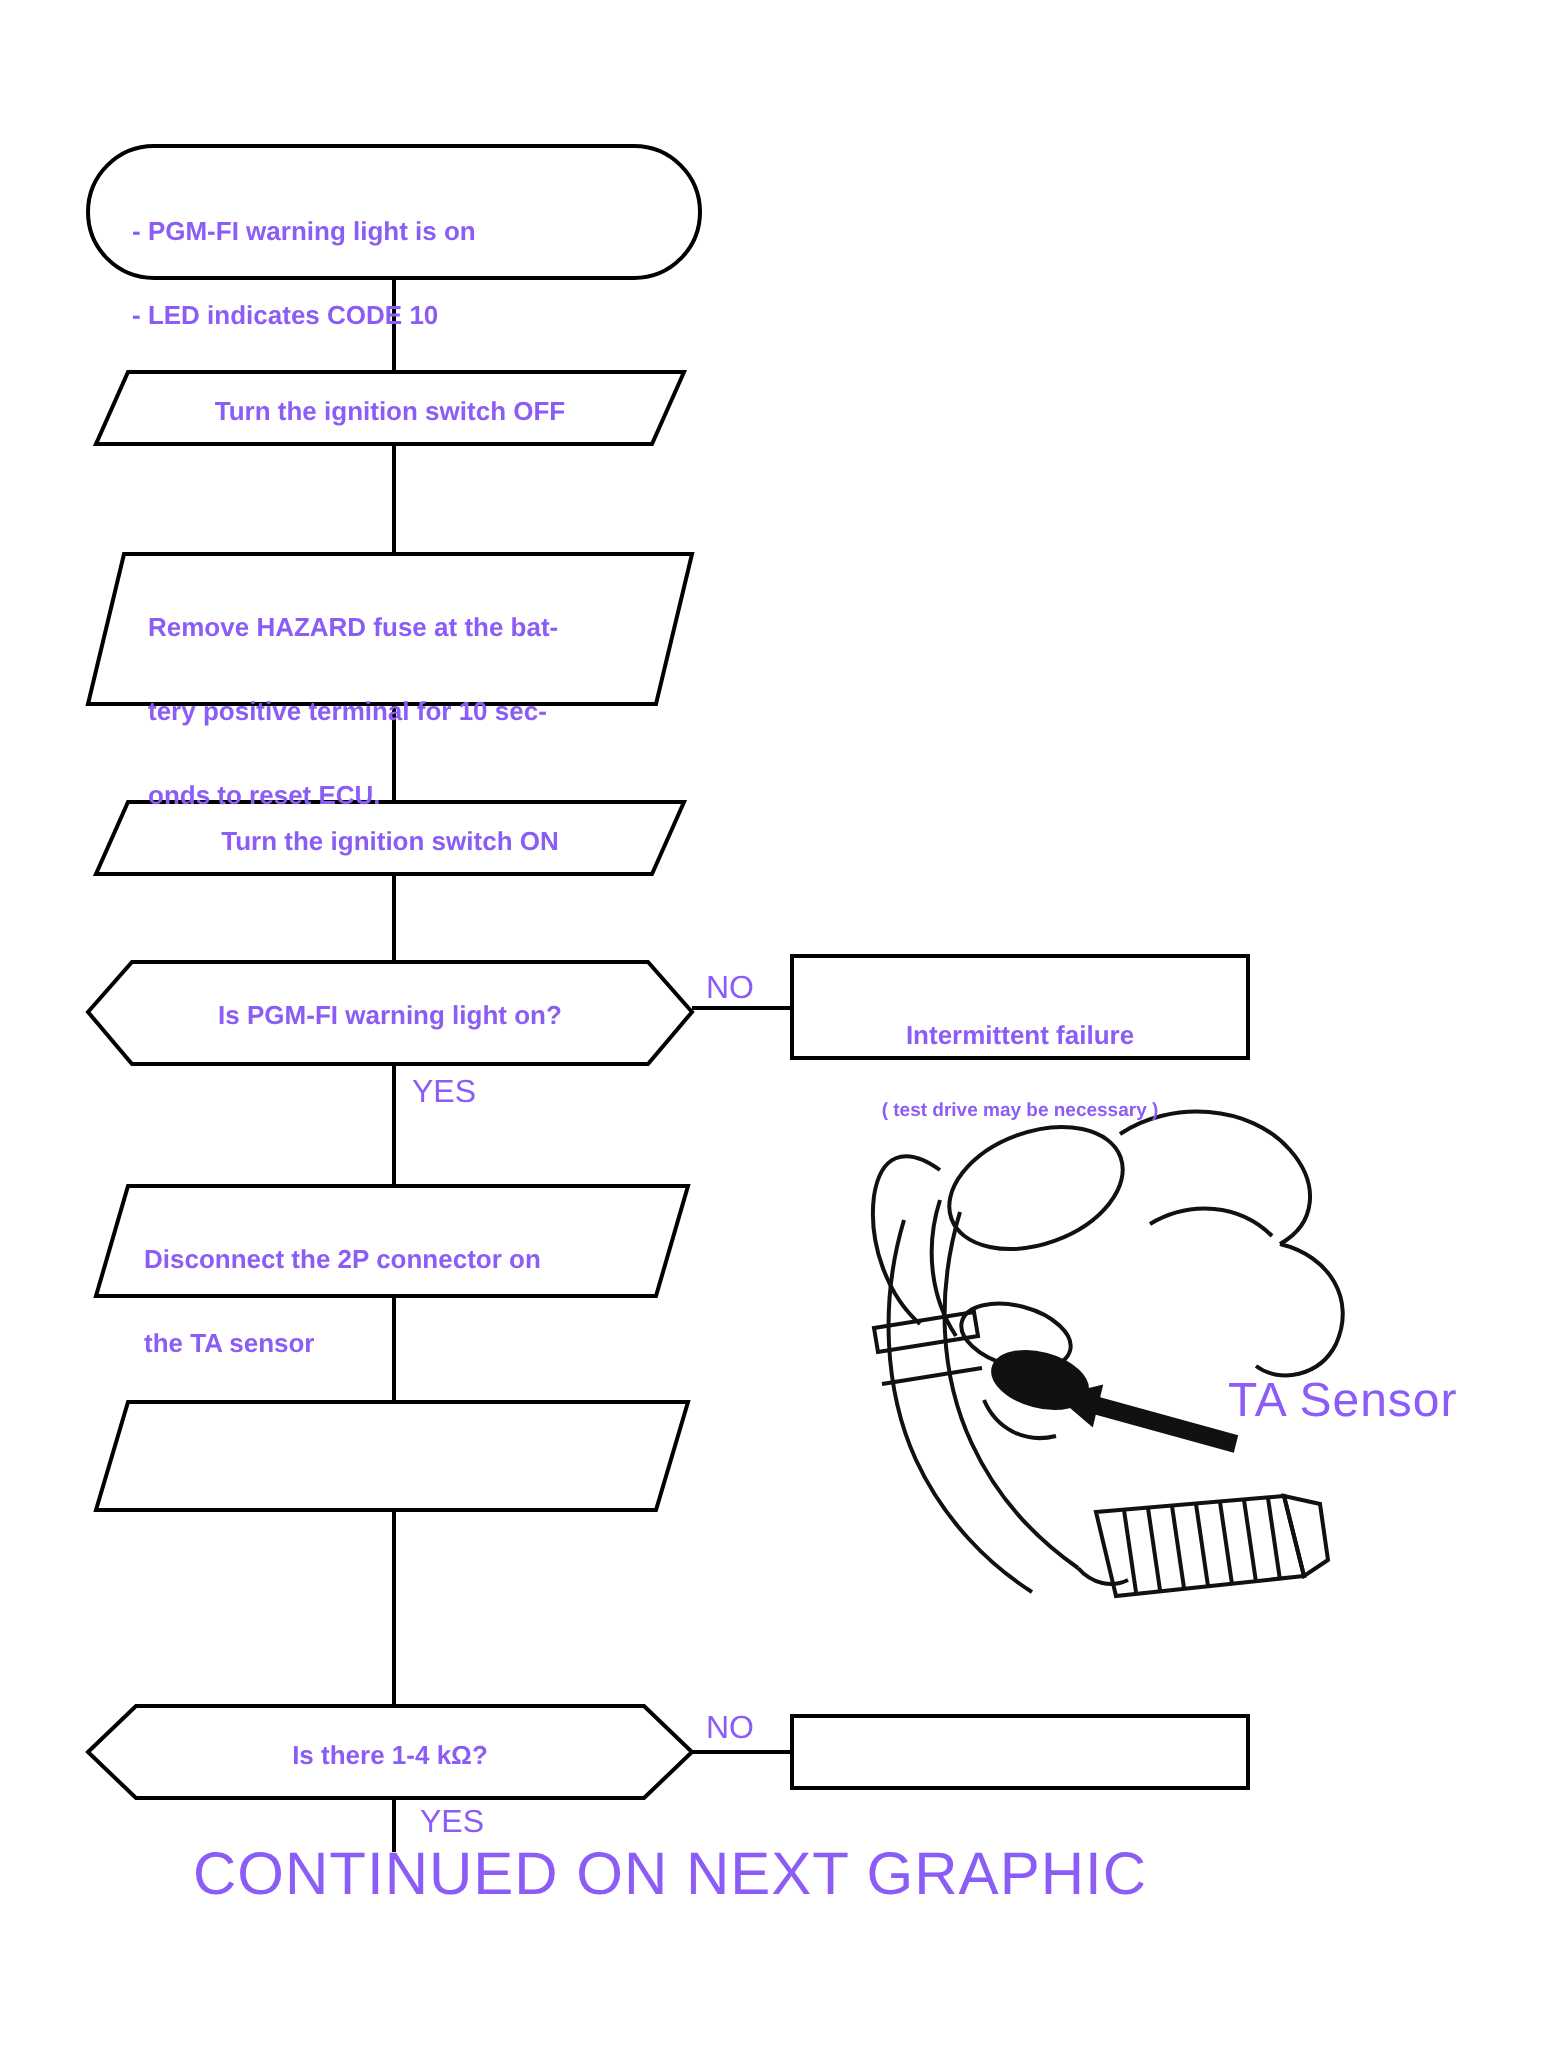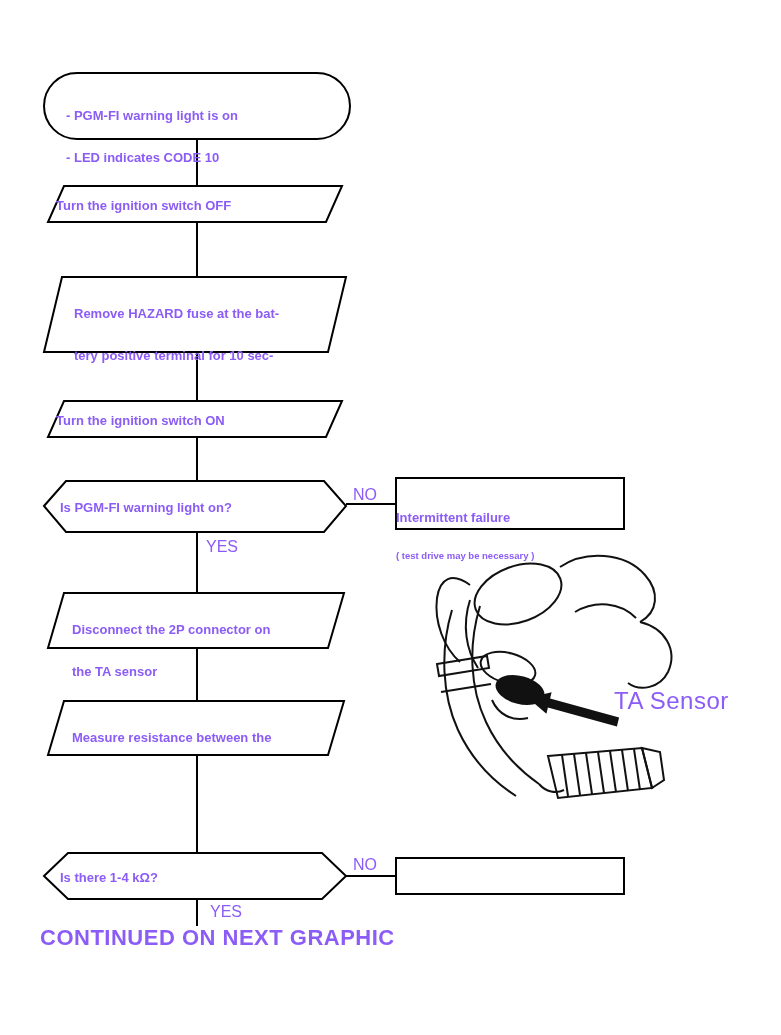--- a/index.html
+++ b/index.html
@@ -5,25 +5,25 @@
   html,body { margin:0; padding:0; background:#fff; }
   #canvas {
     position:relative; width:781px; height:1035px; background:#ffffff;
     overflow:hidden; font-family:"Liberation Sans", sans-serif;
   }
   #shapes { position:absolute; left:0; top:0; }
   .txt {
     position:absolute; color:#8b5cf6; font-weight:700; font-size:13px;
     line-height:21px; white-space:pre-line;
   }
-  .center { text-align:left; }
+  .center { text-align:center; }
   .branch { font-size:16px; font-weight:400; }
   .small  { font-size:9.5px; font-weight:600; line-height:13px; }
   .big    { font-size:24px; font-weight:500; letter-spacing:0.5px; }
-  .footer { font-size:22px; font-weight:700; letter-spacing:0.5px; }
+  .footer { font-size:30px; font-weight:400; letter-spacing:0.5px; }
 </style>
 </head>
 <body>
 
 <div id="canvas">
 
   <svg id="shapes" width="781" height="1035" viewBox="0 0 781 1035">
 
     <g stroke="#000" stroke-width="2">
       <line x1="197" y1="139" x2="197" y2="186"></line>
@@ -82,20 +82,21 @@
   <div class="txt" style="left:66px; top:84px; width:280px;">
     <div>- PGM-FI warning light is on</div>
     <div>- LED indicates CODE 10</div>
   </div>
 
   <div class="txt center" style="left:56px; top:195px; width:278px;">Turn the ignition switch OFF</div>
 
   <div class="txt" style="left:74px; top:282px; width:262px;">
     <div>Remove HAZARD fuse at the bat-</div>
     <div>tery positive terminal for 10 sec-</div>
+    <div>onds to reset ECU.</div>
   </div>
 
   <div class="txt center" style="left:56px; top:410px; width:278px;">Turn the ignition switch ON</div>
 
   <div class="txt center" style="left:60px; top:497px; width:270px;">Is PGM-FI warning light on?</div>
 
   <div class="txt branch" style="left:353px; top:484px; width:40px;">NO</div>
 
   <div class="txt center" style="left:396px; top:486px; width:228px;">
     <div>Intermittent failure</div>
@@ -103,21 +104,20 @@
   </div>
 
   <div class="txt branch" style="left:206px; top:536px; width:50px;">YES</div>
 
   <div class="txt" style="left:72px; top:598px; width:262px;">
     <div>Disconnect the 2P connector on</div>
     <div>the TA sensor</div>
   </div>
 
   <div class="txt" style="left:72px; top:706px; width:262px;">
-    <div>Measure resistance between the</div>
   </div>
 
   <div class="txt big" style="left:614px; top:690px; width:150px;">TA Sensor</div>
 
   <div class="txt center" style="left:60px; top:867px; width:270px;">Is there 1-4 kΩ?</div>
 
   <div class="txt branch" style="left:353px; top:854px; width:40px;">NO</div>
 
 
   <div class="txt branch" style="left:210px; top:901px; width:50px;">YES</div>

